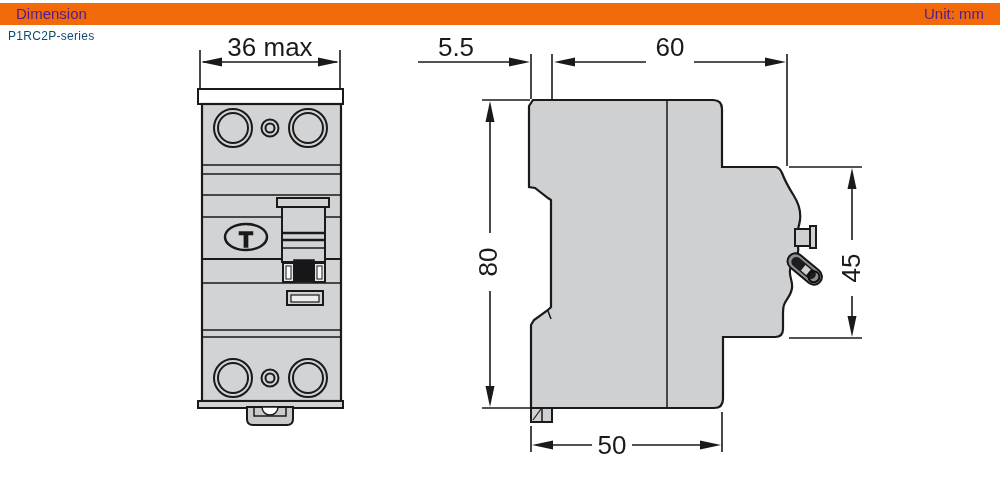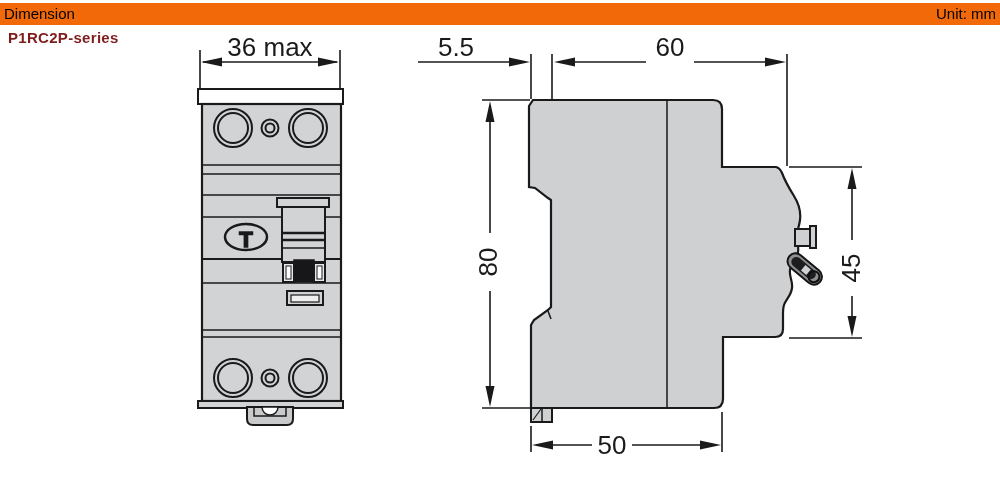--- a/index.html
+++ b/index.html
@@ -6,28 +6,28 @@
   body {
     width:1000px; height:480px;
     background:#ffffff;
     font-family:"Liberation Sans", sans-serif;
     position:relative;
     overflow:hidden;
   }
   .header-bar {
     position:absolute; left:0; top:3px; width:1000px; height:22px;
     background:#F2690A;
-    color:#000000;
+    color:#4c1d95;
     display:flex; justify-content:space-between; align-items:center;
-    padding:0 4px; box-sizing:border-box;
+    padding:0 16px; box-sizing:border-box;
     font-size:15px; line-height:22px;
   }
   .series-label {
     position:absolute; left:8px; top:29px;
-    color:#7f1d1d; font-weight:bold; font-size:15px; letter-spacing:.3px;
+    color:#0c4a6e; font-weight:normal; font-size:12px; letter-spacing:.3px;
   }
   svg.drawing { position:absolute; left:0; top:0; }
   svg text { font-family:"Liberation Sans", sans-serif; fill:#1a1a1a; }
   .dim-text { font-size:26px; }
   .t-glyph { font-size:22px; font-weight:bold; }
 </style>
 </head>
 <body>
 
 <div class="header-bar">

